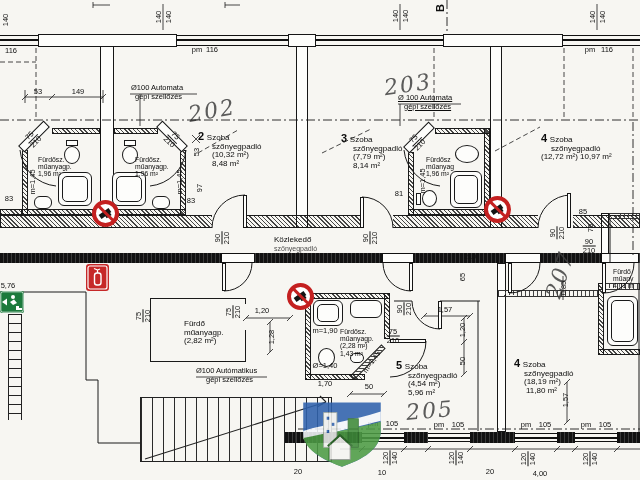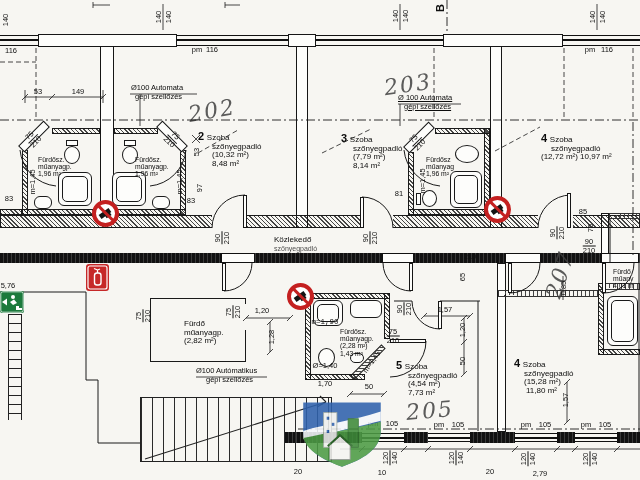--- a/index.html
+++ b/index.html
@@ -228,27 +228,27 @@
     <span class="roomnum">4</span>
     <span>Szoba</span><br>
     <span style="padding-left:10px;">szőnyegpadló</span><br>
     <span>(12,72 m²) 10,97 m²</span>
   </div>
   <div class="roomlbl" style="left:396px;top:361px;">
     <span class="roomnum">5</span>
     <span>Szoba</span><br>
     <span style="padding-left:12px;">szőnyegpadló</span><br>
     <span style="padding-left:12px;">(4,54 m²)</span><br>
-    <span style="padding-left:12px;">7,73 m²</span>
+    <span style="padding-left:12px;">5,96 m²</span>
   </div>
   <div class="roomlbl" style="left:514px;top:359px;">
     <span class="roomnum">4</span>
     <span>Szoba</span><br>
     <span style="padding-left:10px;">szőnyegpadló</span><br>
-    <span style="padding-left:10px;">(15,28 m²)</span><br>
+    <span style="padding-left:10px;">(18,19 m²)</span><br>
     <span style="padding-left:12px;">11,80 m²</span>
   </div>
   <div class="roomlbl" style="left:274px;top:236px;z-index:25;">
     <span>Közlekedő</span><br>
     <span style="font-size:7px;opacity:.75;">szőnyegpadló</span>
   </div>
   <div class="roomlbl" style="left:184px;top:320px;">
     <span>Fürdő</span><br>
     <span>műanyagp.</span><br>
     <span>(2,82 m²)</span>
@@ -416,21 +416,21 @@
       <span class="fa">90</span>
       <span class="fb">210</span>
     </div>
     <div class="dim" style="left: 445px; top: 310px; transform: translate(-50%, -50%) rotate(0deg); z-index: 26;">1,57</div>
     <div class="dim" style="left: 463px; top: 330px; transform: translate(-50%, -50%) rotate(-90deg); z-index: 26;">1,20</div>
     <div class="dim" style="left: 463px; top: 361px; transform: translate(-50%, -50%) rotate(-90deg); z-index: 26;">50</div>
     <div class="dim" style="left: 393px; top: 336px; transform: translate(-50%, -50%) rotate(0deg); z-index: 26;">
       <span class="fa">75</span>
       <span class="fb">210</span>
     </div>
-    <div class="dim" style="left: 325px; top: 322px; transform: translate(-50%, -50%) rotate(0deg); z-index: 26; font-family: Liberation Mono, monospace;">m=1,90</div>
+    <div class="dim" style="left: 325px; top: 331px; transform: translate(-50%, -50%) rotate(0deg); z-index: 26;">m=1,90</div>
     <div class="dim" style="left: 325px; top: 366px; transform: translate(-50%, -50%) rotate(0deg); z-index: 26;">Ø=1,40</div>
     <div class="dim" style="left: 372px; top: 362px; transform: translate(-50%, -50%) rotate(-55deg); z-index: 26;">m=1,45</div>
     <div class="dim" style="left: 369px; top: 387px; transform: translate(-50%, -50%) rotate(0deg); z-index: 26;">50</div>
     <div class="dim" style="left: 325px; top: 384px; transform: translate(-50%, -50%) rotate(0deg); z-index: 26;">1,70</div>
     <div class="dim" style="left: 566px; top: 400px; transform: translate(-50%, -50%) rotate(-90deg); z-index: 26;">1,57</div>
     <div class="dim" style="left: 373px; top: 424px; transform: translate(-50%, -50%) rotate(0deg); z-index: 26;">pm</div>
     <div class="dim" style="left: 392px; top: 424px; transform: translate(-50%, -50%) rotate(0deg); z-index: 26;">105</div>
     <div class="dim" style="left: 439px; top: 425px; transform: translate(-50%, -50%) rotate(0deg); z-index: 26;">pm</div>
     <div class="dim" style="left: 458px; top: 425px; transform: translate(-50%, -50%) rotate(0deg); z-index: 26;">105</div>
     <div class="dim" style="left: 526px; top: 425px; transform: translate(-50%, -50%) rotate(0deg); z-index: 26;">pm</div>
@@ -449,14 +449,14 @@
       <span class="fa">120</span>
       <span class="fb">140</span>
     </div>
     <div class="dim" style="left: 590px; top: 459px; transform: translate(-50%, -50%) rotate(-90deg); z-index: 26;">
       <span class="fa">120</span>
       <span class="fb">140</span>
     </div>
     <div class="dim" style="left: 298px; top: 472px; transform: translate(-50%, -50%) rotate(0deg); z-index: 26;">20</div>
     <div class="dim" style="left: 382px; top: 473px; transform: translate(-50%, -50%) rotate(0deg); z-index: 26;">10</div>
     <div class="dim" style="left: 490px; top: 472px; transform: translate(-50%, -50%) rotate(0deg); z-index: 26;">20</div>
-    <div class="dim" style="left: 540px; top: 474px; transform: translate(-50%, -50%) rotate(0deg); z-index: 26;">2,79</div>
+    <div class="dim" style="left: 540px; top: 474px; transform: translate(-50%, -50%) rotate(0deg); z-index: 26;">4,00</div>
   </div>
 
 </body></html>

